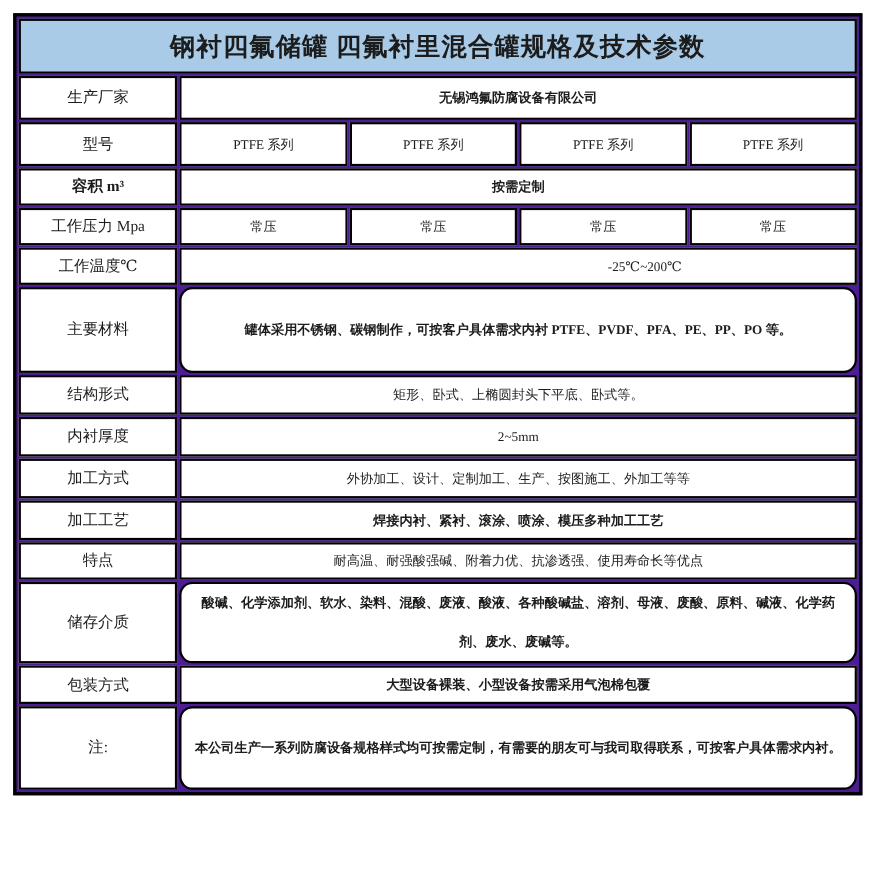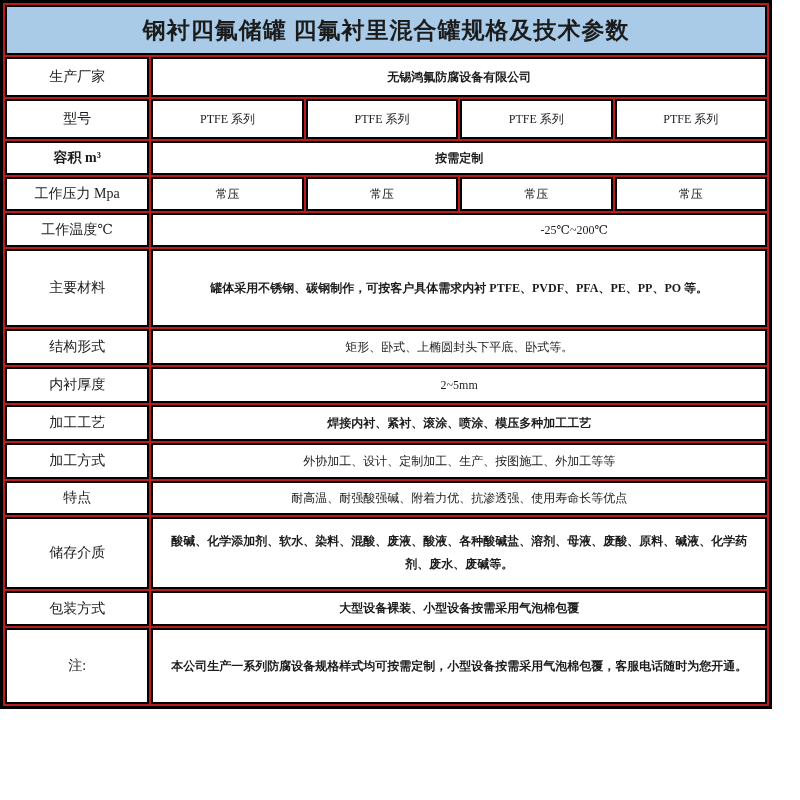--- a/index.html
+++ b/index.html
@@ -8,44 +8,45 @@
     background: #ffffff;
     width: 800px;
     height: 800px;
     font-family: "Liberation Serif", "DejaVu Serif", serif;
     color: #1c1c1c;
   }
   .spec-table {
     border-collapse: separate;
     border-spacing: 2px;
     border: 3px solid #000000;
+    margin: 12px;
     width: 772px;
     table-layout: fixed;
-    background: #b91c1c;
+    background: #4c1d95;
   }
   .spec-table td {
     box-sizing: border-box;
     border: 2px solid #000000;
     background: #ffffff;
     text-align: center;
     vertical-align: middle;
     font-size: 12px;
     padding: 0 10px;
     overflow: hidden;
   }
   td.title-cell {
     background: #a9cbe8;
     font-weight: bold;
     font-size: 23px;
     letter-spacing: 1px;
     height: 50px;
   }
   td.label-cell { font-size: 14px; }
   td.bold { font-weight: bold; }
-  td.wrap2 { line-height: 23px; }
+  td.wrap2 { line-height: 35px; border-radius: 12px; }
   td.offset-right { padding-left: 240px; }
   tr.rh40 td { height: 40px; }
   tr.rh34 td { height: 34px; }
   tr.rh35 td { height: 35px; padding-left: 10px; }
   tr.rh36 td { height: 36px; }
   tr.rh78 td { height: 78px; }
   tr.rh72 td { height: 72px; }
   tr.rh68 td { height: 68px; }
   tr.rh76 td { height: 76px; }
 </style>
@@ -106,43 +107,43 @@
     <td class="label-cell">结构形式</td>
     <td colspan="4">矩形、卧式、上椭圆封头下平底、卧式等。</td>
   </tr>
 
   <tr class="rh36">
     <td class="label-cell">内衬厚度</td>
     <td colspan="4">2~5mm</td>
   </tr>
 
   <tr class="rh36">
-    <td class="label-cell">加工工艺</td>
-    <td colspan="4" class="bold">焊接内衬、紧衬、滚涂、喷涂、模压多种加工工艺</td>
+    <td class="label-cell">加工方式</td>
+    <td colspan="4">外协加工、设计、定制加工、生产、按图施工、外加工等等</td>
   </tr>
 
   <tr class="rh36">
-    <td class="label-cell">加工方式</td>
-    <td colspan="4">外协加工、设计、定制加工、生产、按图施工、外加工等等</td>
+    <td class="label-cell">加工工艺</td>
+    <td colspan="4" class="bold">焊接内衬、紧衬、滚涂、喷涂、模压多种加工工艺</td>
   </tr>
 
   <tr class="rh34">
     <td class="label-cell">特点</td>
     <td colspan="4">耐高温、耐强酸强碱、附着力优、抗渗透强、使用寿命长等优点</td>
   </tr>
 
   <tr class="rh72">
     <td class="label-cell">储存介质</td>
     <td colspan="4" class="bold wrap2">酸碱、化学添加剂、软水、染料、混酸、废液、酸液、各种酸碱盐、溶剂、母液、废酸、原料、碱液、化学药剂、废水、废碱等。</td>
   </tr>
 
 
   <tr class="rh35">
     <td class="label-cell">包装方式</td>
     <td colspan="4" class="bold">大型设备裸装、小型设备按需采用气泡棉包覆</td>
   </tr>
 
   <tr class="rh76">
     <td class="label-cell">注:</td>
-    <td colspan="4" class="bold wrap2">本公司生产一系列防腐设备规格样式均可按需定制，小型设备按需采用气泡棉包覆，客服电话随时为您开通。</td>
+    <td colspan="4" class="bold wrap2">本公司生产一系列防腐设备规格样式均可按需定制，有需要的朋友可与我司取得联系，可按客户具体需求内衬。</td>
   </tr>
 </tbody>
   </table>
 
 </body></html>

